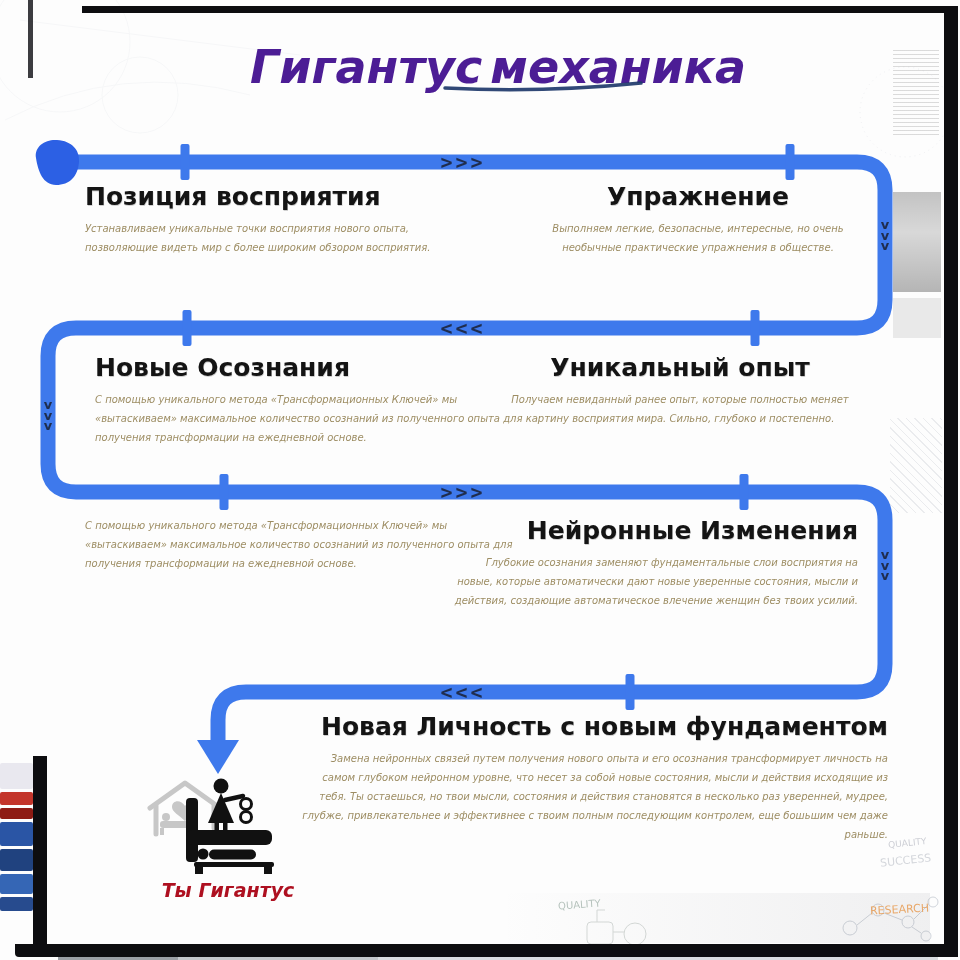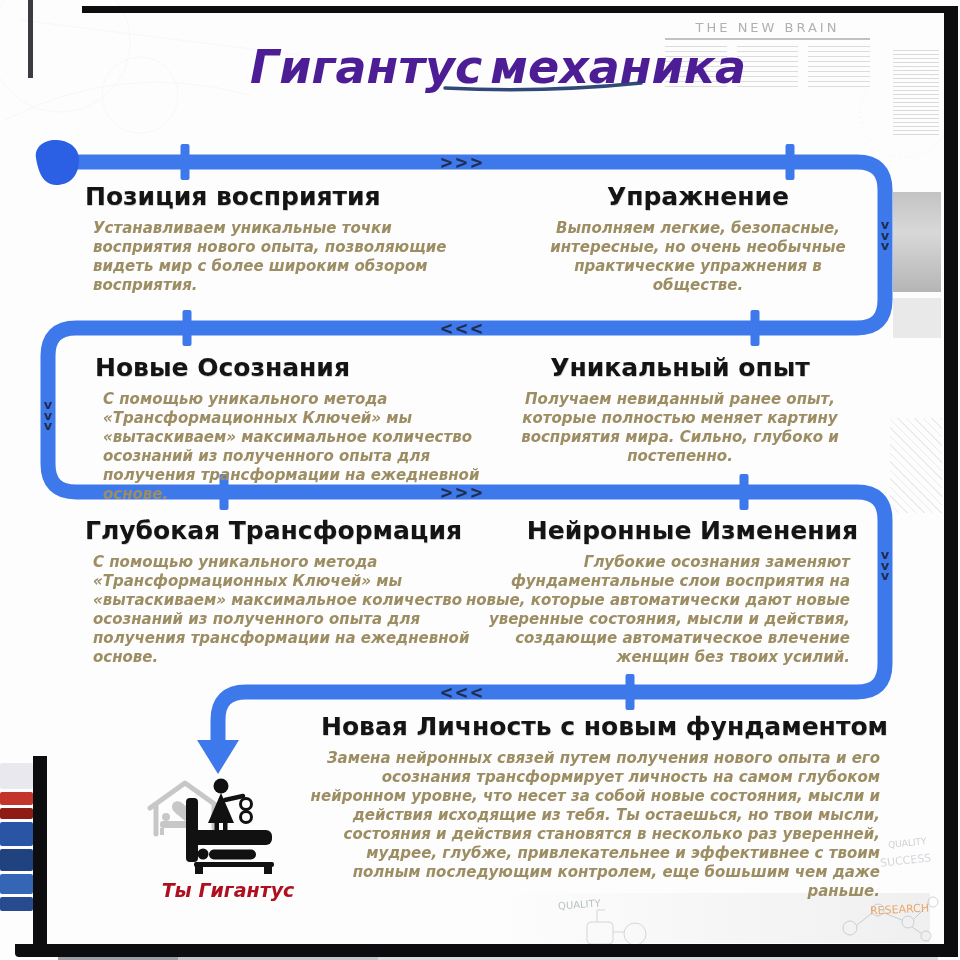--- a/index.html
+++ b/index.html
@@ -56,21 +56,21 @@
   .flowsvg{position:absolute;left:0;top:0;}
   .chev-h{position:absolute;width:62px;text-align:center;color:#1f2d4e;font-weight:bold;
           font-size:20px;line-height:24px;letter-spacing:3px;font-family:"DejaVu Sans Mono","Liberation Mono",monospace;}
   .chev-v{position:absolute;width:16px;text-align:center;color:#1f2d4e;font-weight:bold;
           font-size:13px;line-height:10.5px;white-space:pre-line;}
 
   
   .step{position:absolute;}
   .step h2{margin:0 0 8px 0;font-size:25px;font-weight:bold;color:#141414;
            text-shadow:.5px .5px 0 rgba(0,0,0,.18);}
-  .step p{margin:8px;font-size:15px;line-height:19px;font-style:italic;color:#9d8d63;font-weight:bold;}
+  .step p{margin:0;font-size:10px;line-height:19px;font-style:italic;color:#9d8d63;}
   .s1{left:85px;top:182px;width:370px;}
   .s2{right:102px;top:182px;width:320px;text-align:center;}
   .s3{left:95px;top:353px;width:432px;}
   .s4{right:102px;top:353px;width:356px;text-align:center;}
   .s5{left:85px;top:516px;width:432px;}
   .s6{right:102px;top:516px;width:410px;text-align:right;}
   .s7{right:72px;top:712px;width:590px;text-align:right;}
 
   
   .gicon{position:absolute;left:142px;top:770px;}
@@ -99,28 +99,20 @@
         <circle cx="926" cy="936" r="5"></circle>
       <path d="M857 925 L872 913 M884 913 L902 920 M914 919 L928 905 M912 927 L921 933"></path>
     </g>
     <g stroke="#9aa49f" fill="none" opacity="0.4">
       <rect x="587" y="922" width="26" height="22" rx="4"></rect>
       <circle cx="635" cy="934" r="11"></circle>
       <path d="M613 932 L624 932 M597 922 L597 910 L605 910"></path>
     </g>
   </svg>
 
-  <div class="masthead">
-    <div class="mh-title">THE NEW BRAIN</div>
-    <div class="mh-cols">
-      <div class="mh-col"></div>
-        <div class="mh-col"></div>
-        <div class="mh-col"></div>
-    </div>
-  </div>
   <div class="sidecol"></div>
   <div class="smudge"></div>
   <div class="smudge2"></div>
   <div class="sketch-mid"></div>
   <div class="band"></div>
   <div class="doodle d-quality1">QUALITY</div>
   <div class="doodle d-research">RESEARCH</div>
   <div class="doodle d-social">SOCIAL NETWORK</div>
   <div class="doodle d-quality2">QUALITY</div>
   <div class="doodle d-success">SUCCESS</div>
@@ -171,21 +163,20 @@
   </div>
   <div class="step s3">
     <h2>Новые Осознания</h2>
     <p>С помощью уникального метода «Трансформационных Ключей» мы «вытаскиваем» максимальное количество осознаний из полученного опыта для получения трансформации на ежедневной основе.</p>
   </div>
   <div class="step s4">
     <h2>Уникальный опыт</h2>
     <p>Получаем невиданный ранее опыт, которые полностью меняет картину восприятия мира. Сильно, глубоко и постепенно.</p>
   </div>
   <div class="step s5">
-    <h2>Глубокая Трансформация</h2>
     <p>С помощью уникального метода «Трансформационных Ключей» мы «вытаскиваем» максимальное количество осознаний из полученного опыта для получения трансформации на ежедневной основе.</p>
   </div>
   <div class="step s6">
     <h2>Нейронные Изменения</h2>
     <p>Глубокие осознания заменяют фундаментальные слои восприятия на новые, которые автоматически дают новые уверенные состояния, мысли и действия, создающие автоматическое влечение женщин без твоих усилий.</p>
   </div>
   <div class="step s7">
     <h2>Новая Личность с новым фундаментом</h2>
     <p>Замена нейронных связей путем получения нового опыта и его осознания трансформирует личность на самом глубоком нейронном уровне, что несет за собой новые состояния, мысли и действия исходящие из тебя. Ты остаешься, но твои мысли, состояния и действия становятся в несколько раз уверенней, мудрее, глубже, привлекательнее и эффективнее с твоим полным последующим контролем, еще бошьшим чем даже раньше.</p>
   </div>

